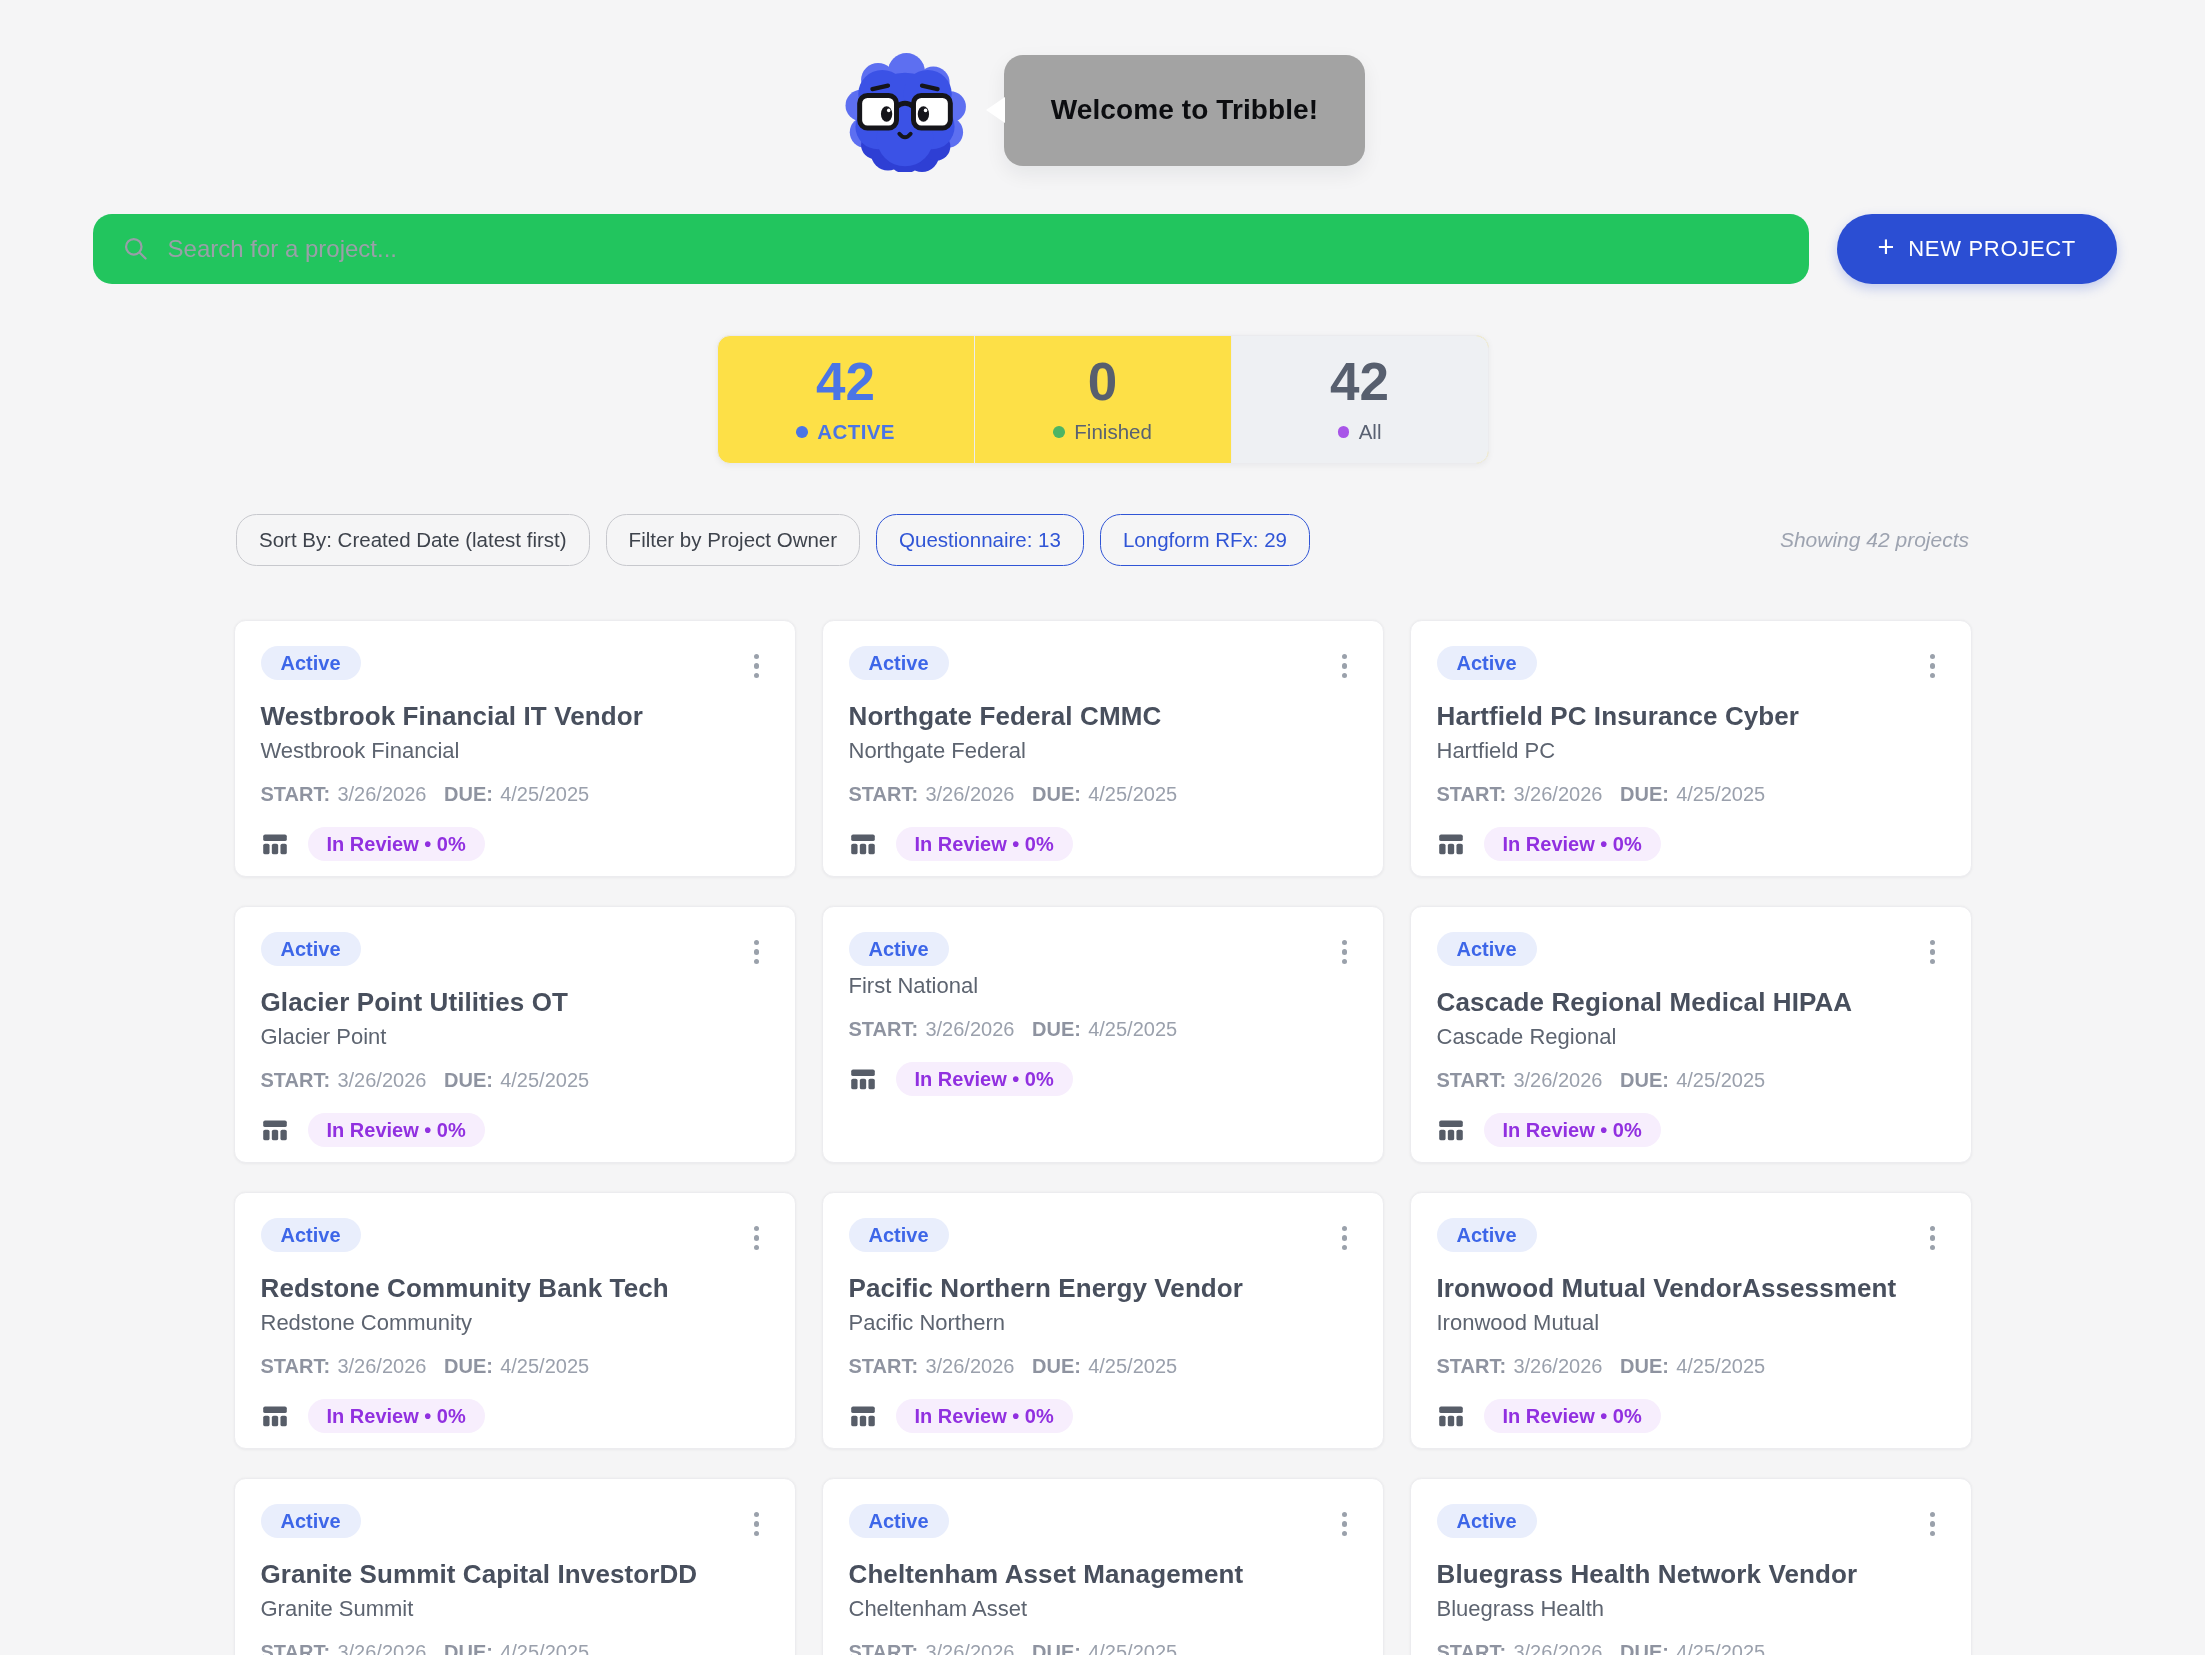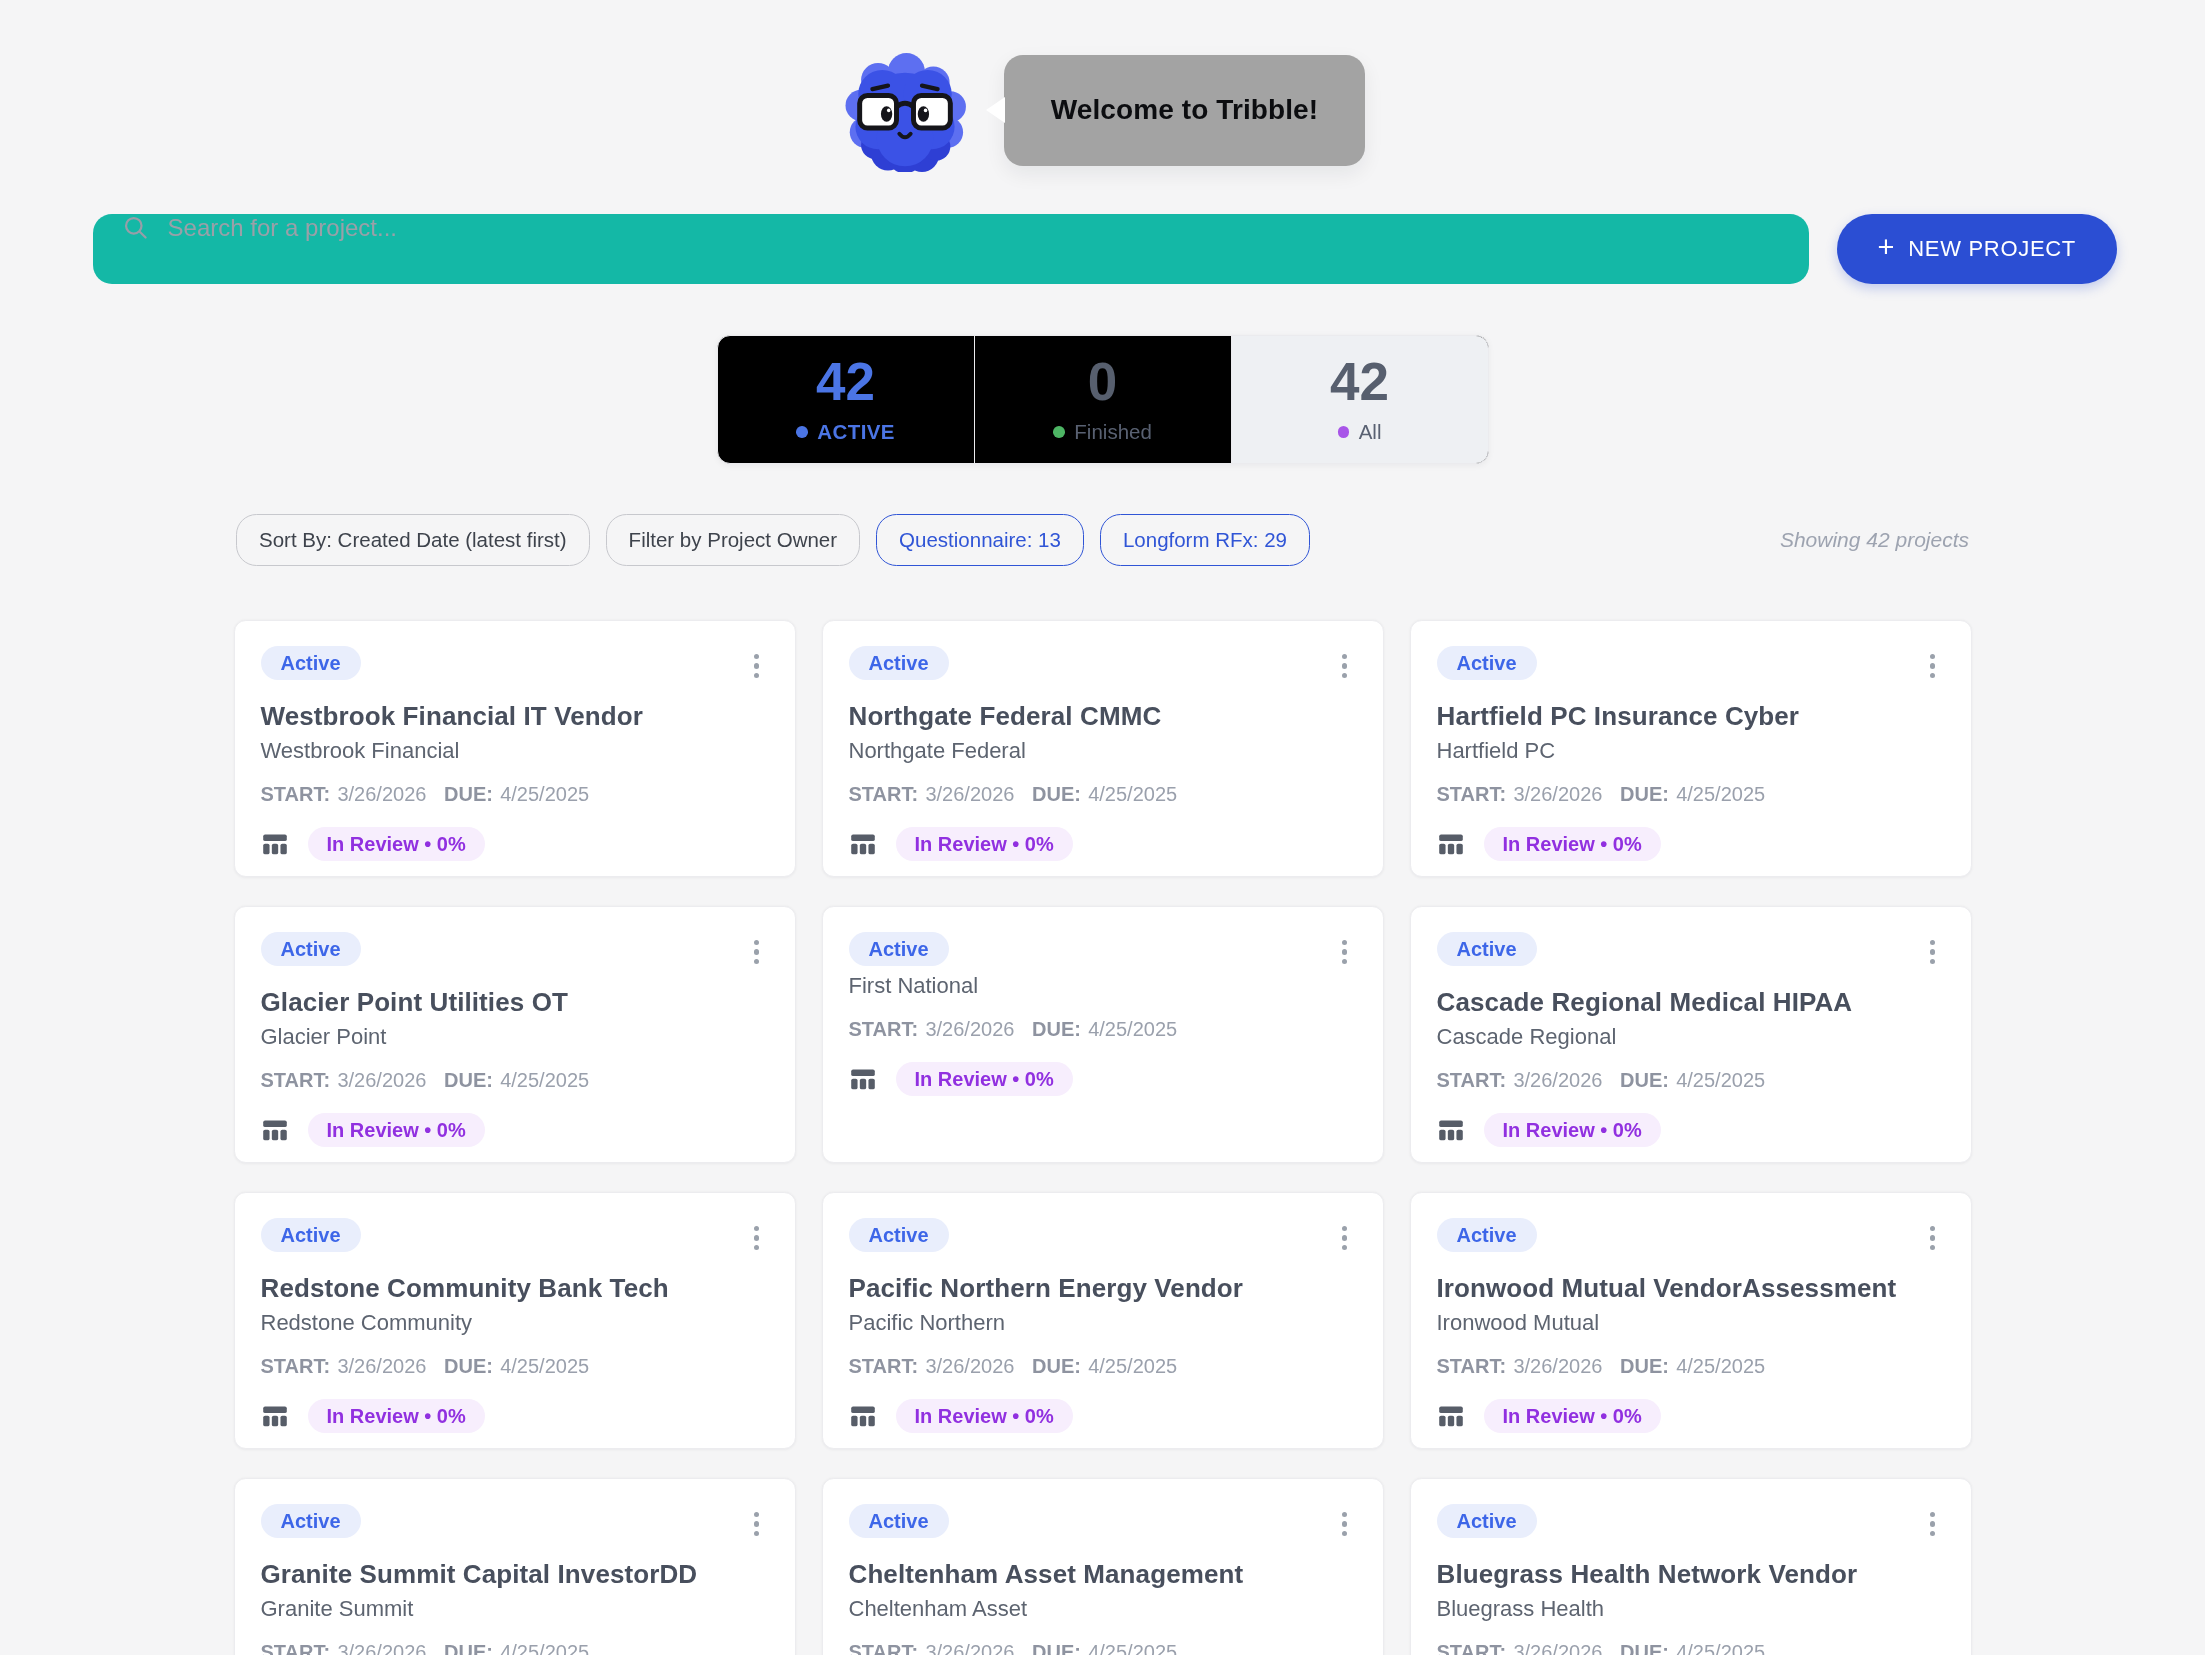--- a/index.html
+++ b/index.html
@@ -23,42 +23,42 @@
   .bubble-tail {
     position:absolute; left:-17.6px; top:50%; transform:translateY(-50%);
     width:0; height:0; border-top:13px solid transparent; border-bottom:13px solid transparent;
     border-right:19px solid #ffffff;
   }
   .bubble-text { font-size:28px; font-weight:bold; color:#0c0d10; letter-spacing:0.1px; }
 
   
   .toolbar { display:flex; align-items:center; padding:0 88px 0 93px; margin-top:38px; }
   .search {
-    flex:1; height:70px; background:#14b8a6; border-radius:19px;
-    display:flex; align-items:flex-start; padding:0 29px;
+    flex:1; height:70px; background:#22c55e; border-radius:19px;
+    display:flex; align-items:center; padding:0 29px;
   }
   .search svg { flex:none; }
   .search input {
     flex:1; border:none; outline:none; background:transparent;
     font-family:inherit; font-size:24px; color:#3c4250; margin-left:17.6px;
   }
   .search input::placeholder { color:#9aa0a8; }
   .btn-new {
     flex:none; margin-left:28px; height:70px; padding:0 41px; border:none; cursor:pointer;
     background:#2b4ed3; color:#ffffff; border-radius:35px;
     display:flex; align-items:center; gap:13px;
     font-family:inherit; font-size:22px; font-weight:500; letter-spacing:0.7px;
     box-shadow:0 4.4px 11.7px rgba(43,78,211,.25);
   }
   .btn-new .plus { font-size:29px; font-weight:400; line-height:1; margin-top:-2.9px; }
 
   
   .stats {
     width:772px; height:129px; margin:51px auto 0;
-    background:#000000; border:0.7px solid #ebebee; border-radius:13px;
+    background:#fde047; border:0.7px solid #ebebee; border-radius:13px;
     box-shadow:0 1.5px 5.9px rgba(20,24,40,.05);
     display:flex; align-items:stretch; overflow:hidden;
   }
   .stat-cell {
     flex:1; display:flex; flex-direction:column; align-items:center; justify-content:center;
     gap:11.7px; cursor:pointer; border-left:0.7px solid #ececef;
   }
   .stat-cell:first-child { border-left:none; }
   .stat-cell .num { font-size:53px; font-weight:bold; line-height:1; color:#575f6e; }
   .stat-label { display:flex; align-items:center; gap:9.5px; font-size:20.5px; color:#596172; }

